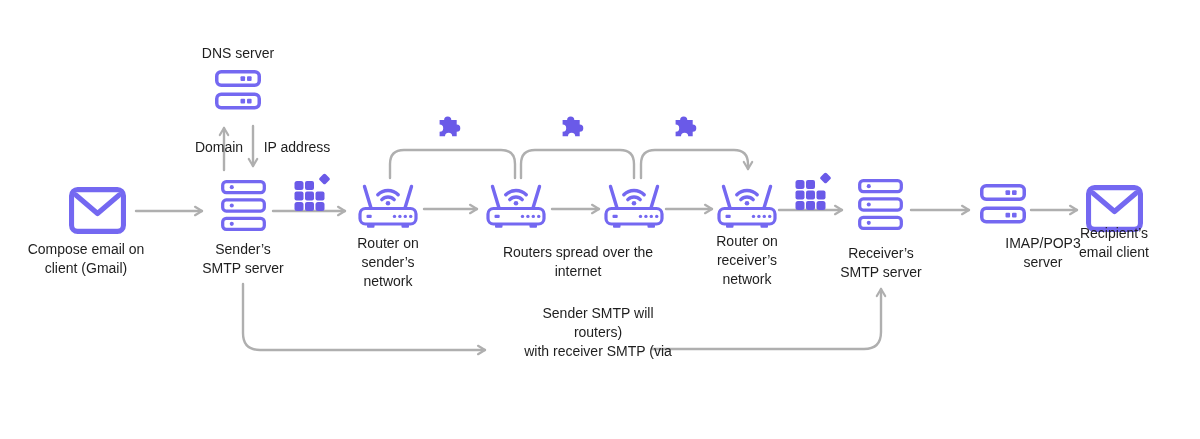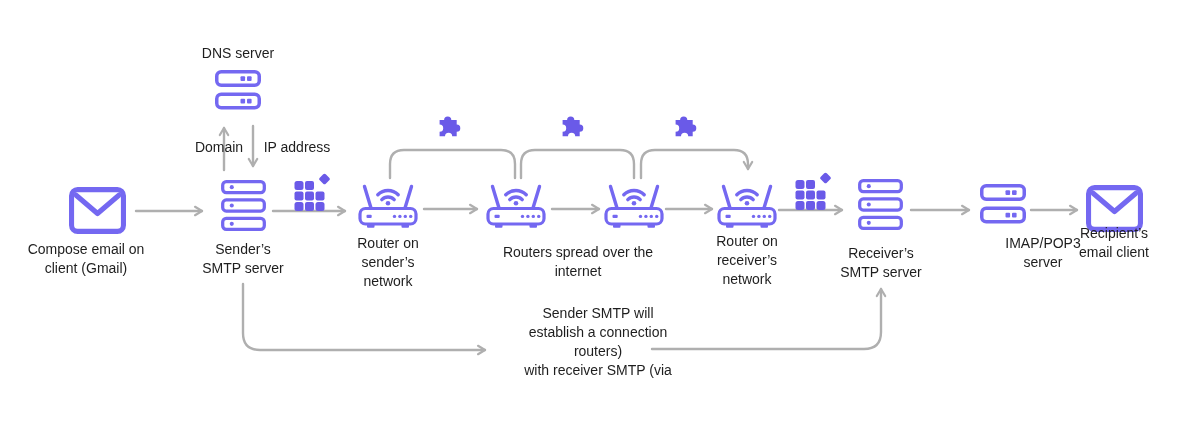--- a/index.html
+++ b/index.html
@@ -219,18 +219,17 @@
   <div class="label" style="left:1003px; top:234px;margin-left:40px;">
     <span>IMAP/POP3</span>
       <span>server</span>
   </div>
   <div class="label" style="left:1114px; top:224px;">
     <span>Recipient’s</span>
       <span>email client</span>
   </div>
   <div class="label" style="left:574px; top:304px;margin-left:24px;">
     <span>Sender SMTP will</span>
-      <span>establish a connection</span>
       <span>routers)</span>
       <span>with receiver SMTP (via</span>
   </div>
 
 </div>
 
 </body></html>

